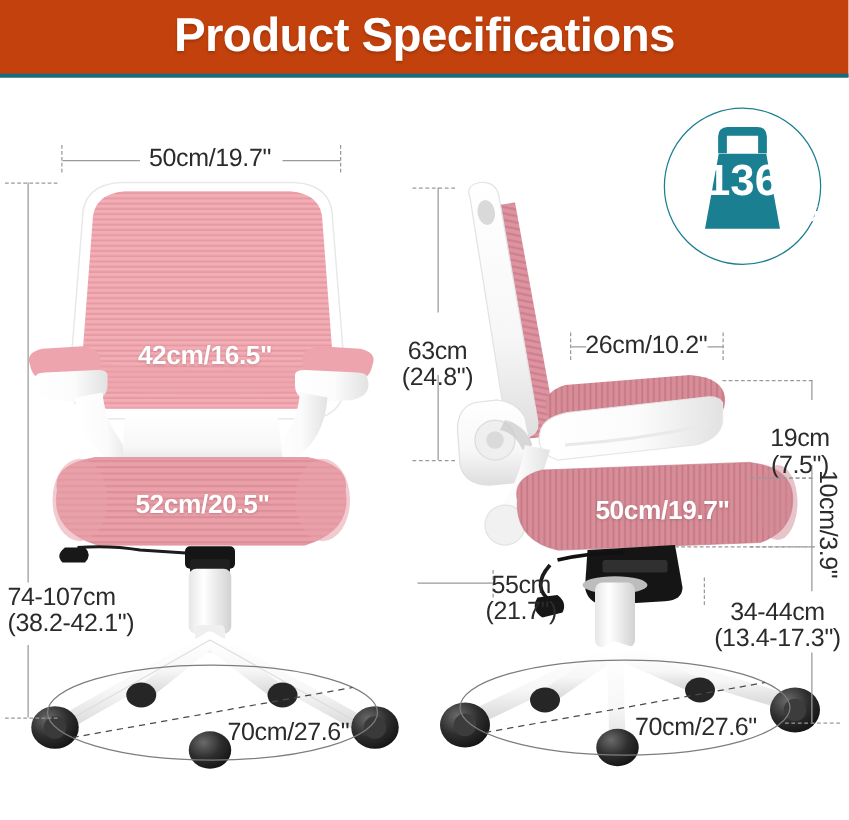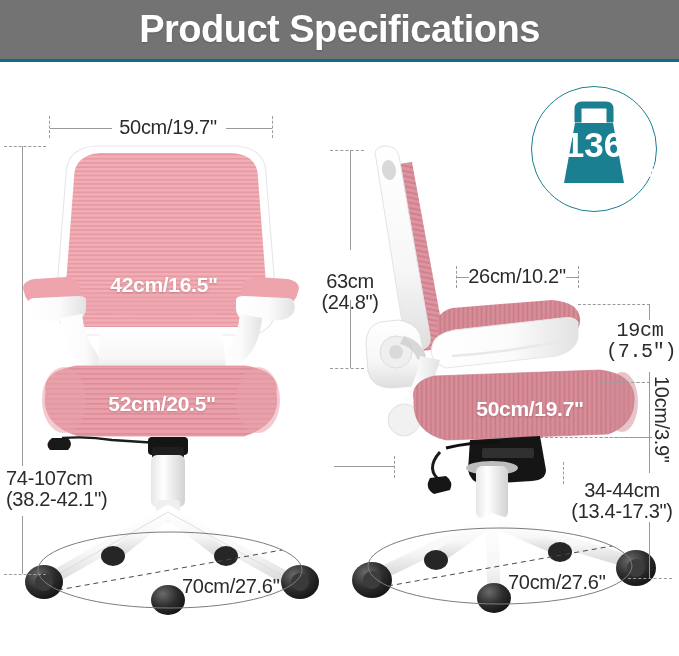--- a/index.html
+++ b/index.html
@@ -8,21 +8,21 @@
     background:#ffffff;
     font-family:"Liberation Sans", sans-serif;
     overflow:hidden;
     position:relative;
   }
   #page{position:relative;width:679px;height:656px;overflow:hidden;background:#fff;}
 
   
   .banner{
     position:absolute;left:0;top:0;width:679px;height:62px;
-    background:#737373;
+    background:#c2410c;
     box-sizing:border-box;
     border-bottom:3px solid #0a7085;
   }
   .banner-title{
     position:absolute;left:0;top:0;width:679px;height:59px;
     display:flex;align-items:center;justify-content:center;
     color:#ffffff;
     font-size:38px;font-weight:bold;letter-spacing:-0.5px;
     text-shadow:0 1px 2px rgba(0,0,0,.18);
     white-space:nowrap;
@@ -322,34 +322,38 @@
   <div class="gdash-v" style="left:456px;top:266px;height:22px;"></div>
   <div class="gdash-v" style="left:578px;top:266px;height:22px;"></div>
   <div class="gline h" style="left:457px;top:277px;width:12px;"></div>
   <div class="gline h" style="left:566px;top:277px;width:13px;"></div>
   <div class="dim center" style="left:460px;top:266px;width:114px;">26cm/10.2"</div>
 
   <div class="gdash-h" style="left:578px;top:304px;width:72px;"></div>
   <div class="gline v" style="left:649px;top:304px;height:16px;"></div>
   <div class="gline v" style="left:649px;top:372px;height:10px;"></div>
   <div class="gdash-h" style="left:600px;top:382px;width:50px;"></div>
-  <div class="dim center" style="left:606px;top:321px;width:68px;font-family:Liberation Mono, monospace;">
+  <div class="dim center" style="left:606px;top:341px;width:68px;">
     <span>19cm</span>
     <span class="l2">(7.5")</span>
   </div>
 
   <div class="dim onchair center" style="left:430px;top:398px;width:200px;">50cm/19.7"</div>
 
   <div class="gdash-h" style="left:600px;top:382px;width:50px;"></div>
   <div class="gdash-h" style="left:600px;top:437px;width:50px;"></div>
   <div class="gline v" style="left:649px;top:382px;height:55px;"></div>
   <div class="dim vert" style="left:672px;top:376px;">10cm/3.9"</div>
 
   <div class="gline h" style="left:334px;top:466px;width:60px;"></div>
   <div class="gdash-v" style="left:394px;top:456px;height:22px;"></div>
+  <div class="dim center" style="left:374px;top:458px;width:86px;">
+    <span>55cm</span>
+    <span class="l2">(21.7")</span>
+  </div>
 
   <div class="gdash-h" style="left:540px;top:437px;width:112px;"></div>
   <div class="gline v" style="left:649px;top:437px;height:36px;"></div>
   <div class="gdash-v" style="left:563px;top:462px;height:22px;"></div>
   <div class="gline v" style="left:649px;top:522px;height:56px;"></div>
   <div class="gdash-h" style="left:628px;top:578px;width:44px;"></div>
   <div class="dim center" style="left:564px;top:480px;width:116px;">
     <span>34-44cm</span>
     <span class="l2">(13.4-17.3")</span>
   </div>

